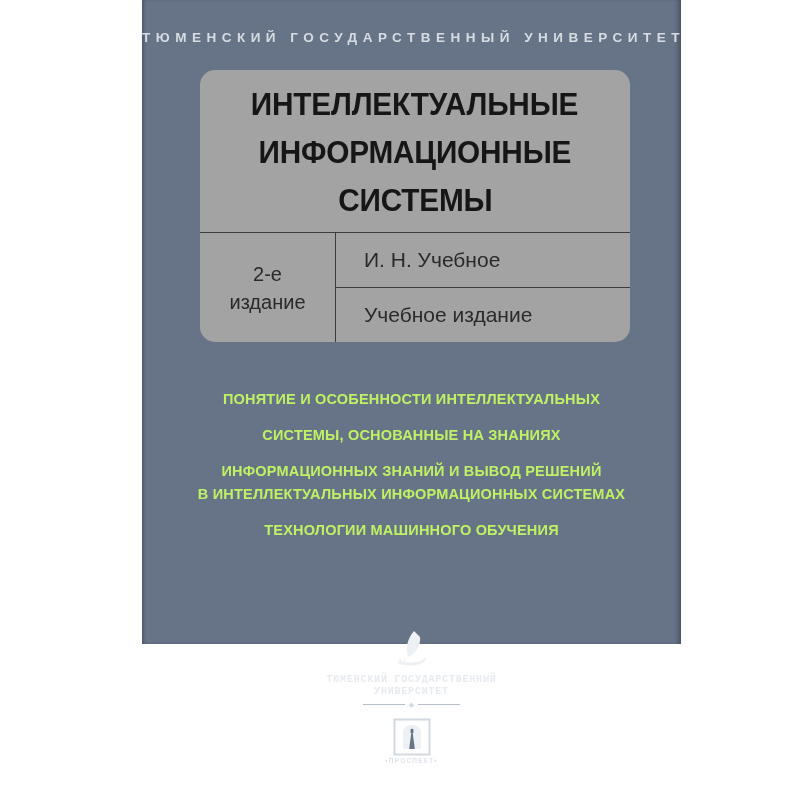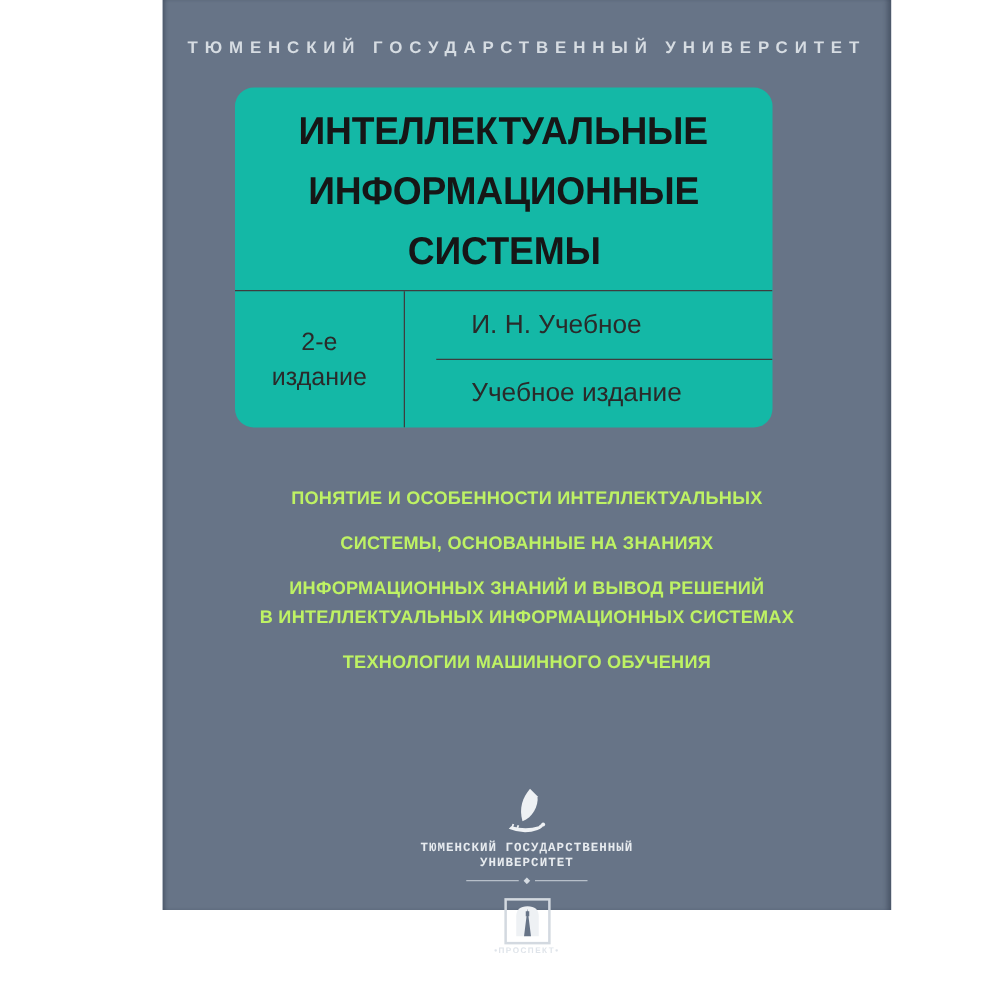--- a/index.html
+++ b/index.html
@@ -1,46 +1,45 @@
 <!DOCTYPE html>
 <html><head>
 <meta charset="utf-8">
 <style>
   html,body{margin:0;padding:0;}
   body{
     width:800px;height:800px;position:relative;background:#ffffff;
     font-family:"Liberation Sans", sans-serif;overflow:hidden;
   }
   .cover{
-    position:absolute;left:130px;top:0;width:539px;height:728px;
+    position:absolute;left:142px;top:0;width:539px;height:644px;
     background:#677487;
     box-shadow:inset 4px 0 3px -2px rgba(30,40,55,.35), inset -5px 0 4px -2px rgba(30,40,55,.40);
-    padding-left:44px;
   }
   
   .banner{
     position:absolute;top:30px;left:0;width:100%;
     text-align:center;color:#d6dce2;font-size:13.5px;font-weight:bold;
     letter-spacing:5.5px;white-space:nowrap;
   }
   
   .title-box{
     position:absolute;left:58px;top:70px;width:430px;height:272px;
-    background:#14b8a6;border-radius:15px;overflow:hidden;
+    background:#a3a3a3;border-radius:15px;overflow:hidden;
     display:flex;flex-direction:column;
   }
   .title-area{
     height:163px;display:flex;flex-direction:column;justify-content:center;
     align-items:center;border-bottom:1.5px solid #3d3d3f;padding-top:4px;box-sizing:border-box;
   }
   .title-line{
     color:#161616;font-size:31px;font-weight:bold;line-height:48px;
     letter-spacing:-0.2px;transform:scaleX(0.96);white-space:nowrap;
   }
-  .meta{flex:1;display:flex;gap:25px;}
+  .meta{flex:1;display:flex;}
   .edition-cell{
     width:136px;border-right:1.5px solid #3d3d3f;box-sizing:border-box;
     display:flex;flex-direction:column;justify-content:center;align-items:center;
     color:#2a2a2a;font-size:20px;line-height:28px;
   }
   .right-col{flex:1;display:flex;flex-direction:column;}
   .author-row{
     flex:1;border-bottom:1.5px solid #3d3d3f;display:flex;align-items:center;
     padding-left:28px;color:#2a2a2a;font-size:21px;
   }

